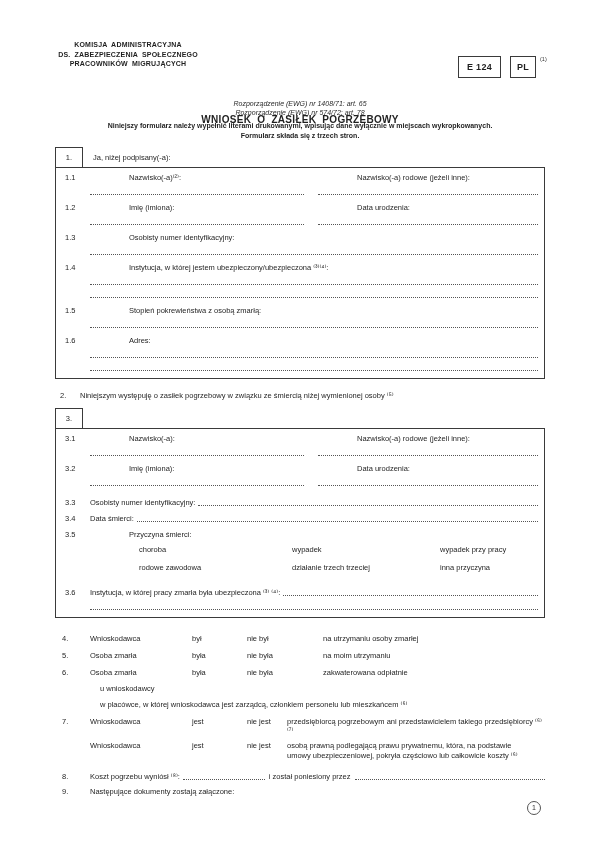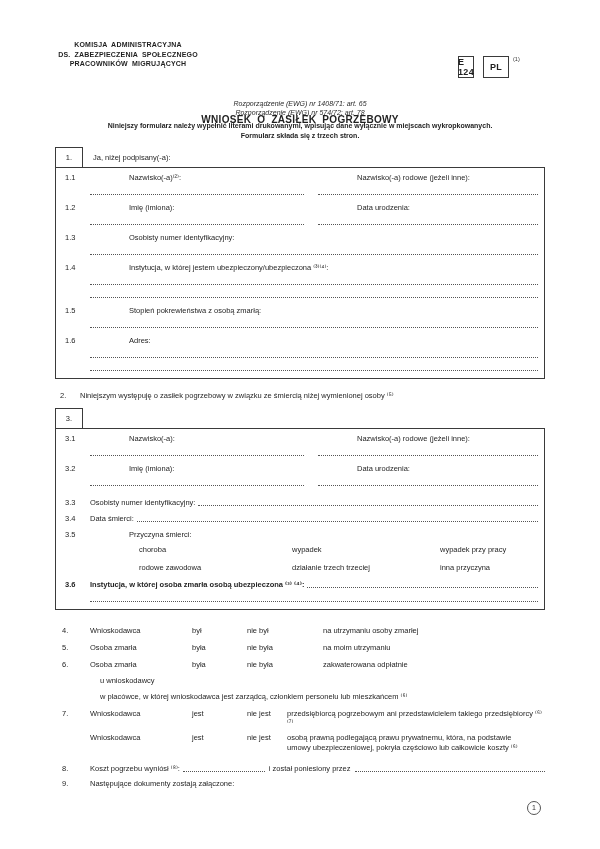--- a/index.html
+++ b/index.html
@@ -19,21 +19,21 @@
     position:absolute; top:40px; left:38px; width:180px;
     text-align:center; font-weight:bold; font-size:7px; line-height:9.5px;
     letter-spacing:.2px; word-spacing:2px;
   }
   .codes { position:absolute; top:56px; left:458px; display:flex; align-items:flex-start; }
   .code-box {
     border:1.4px solid #3a3a3a; height:22px; display:flex;
     align-items:center; justify-content:center;
     font-weight:bold; font-size:9px; letter-spacing:.3px; background:#fff;
   }
-  .code-box.e { width:16px; }
+  .code-box.e { width:43px; }
   .code-box.p { width:26px; margin-left:9px; }
   .fn-marker { font-size:5.5px; margin-left:4px; margin-top:0; color:#333; }
   .center-line { position:absolute; left:0; width:100%; text-align:center; white-space:nowrap; }
   .form-title { top:86px; font-weight:bold; font-size:10px; word-spacing:3px; letter-spacing:.3px;margin-top:28px; }
   .reg { font-style:italic; font-size:7px; color:#2a2a2a; }
   .reg0 { top:100px; } .reg1 { top:109px; }
   .ins { font-weight:bold; font-size:7px; }
   .ins0 { top:122px; } .ins1 { top:132px; }
 
   
@@ -249,24 +249,24 @@
         <span class="nw">wypadek</span>
         <span class="nw">wypadek przy pracy</span>
       </div>
       <div class="optrow second">
         <span></span>
         <span class="nw">rodowe zawodowa</span>
         <span class="nw">działanie trzech trzeciej</span>
         <span class="nw">inna przyczyna</span>
       </div>
 
-      <div class="inline-row" style="margin-top:8px;font-weight:bold;">
+      <div class="inline-row" style="margin-top:16px;">
         <span class="num">3.6</span>
         <div class="inline-flex">
-          <span>Instytucja, w której osoba zmarła osobą ubezpieczona ⁽³⁾ ⁽⁴⁾:</span>
+          <span>Instytucja, w której pracy zmarła była ubezpieczona ⁽³⁾ ⁽⁴⁾:</span>
           <div class="dots"></div>
         </div>
       </div>
       <div class="grid dr">
         <span></span>
         <div class="dotline span3"></div>
       </div>
     </div>
 
     <div class="statements">

